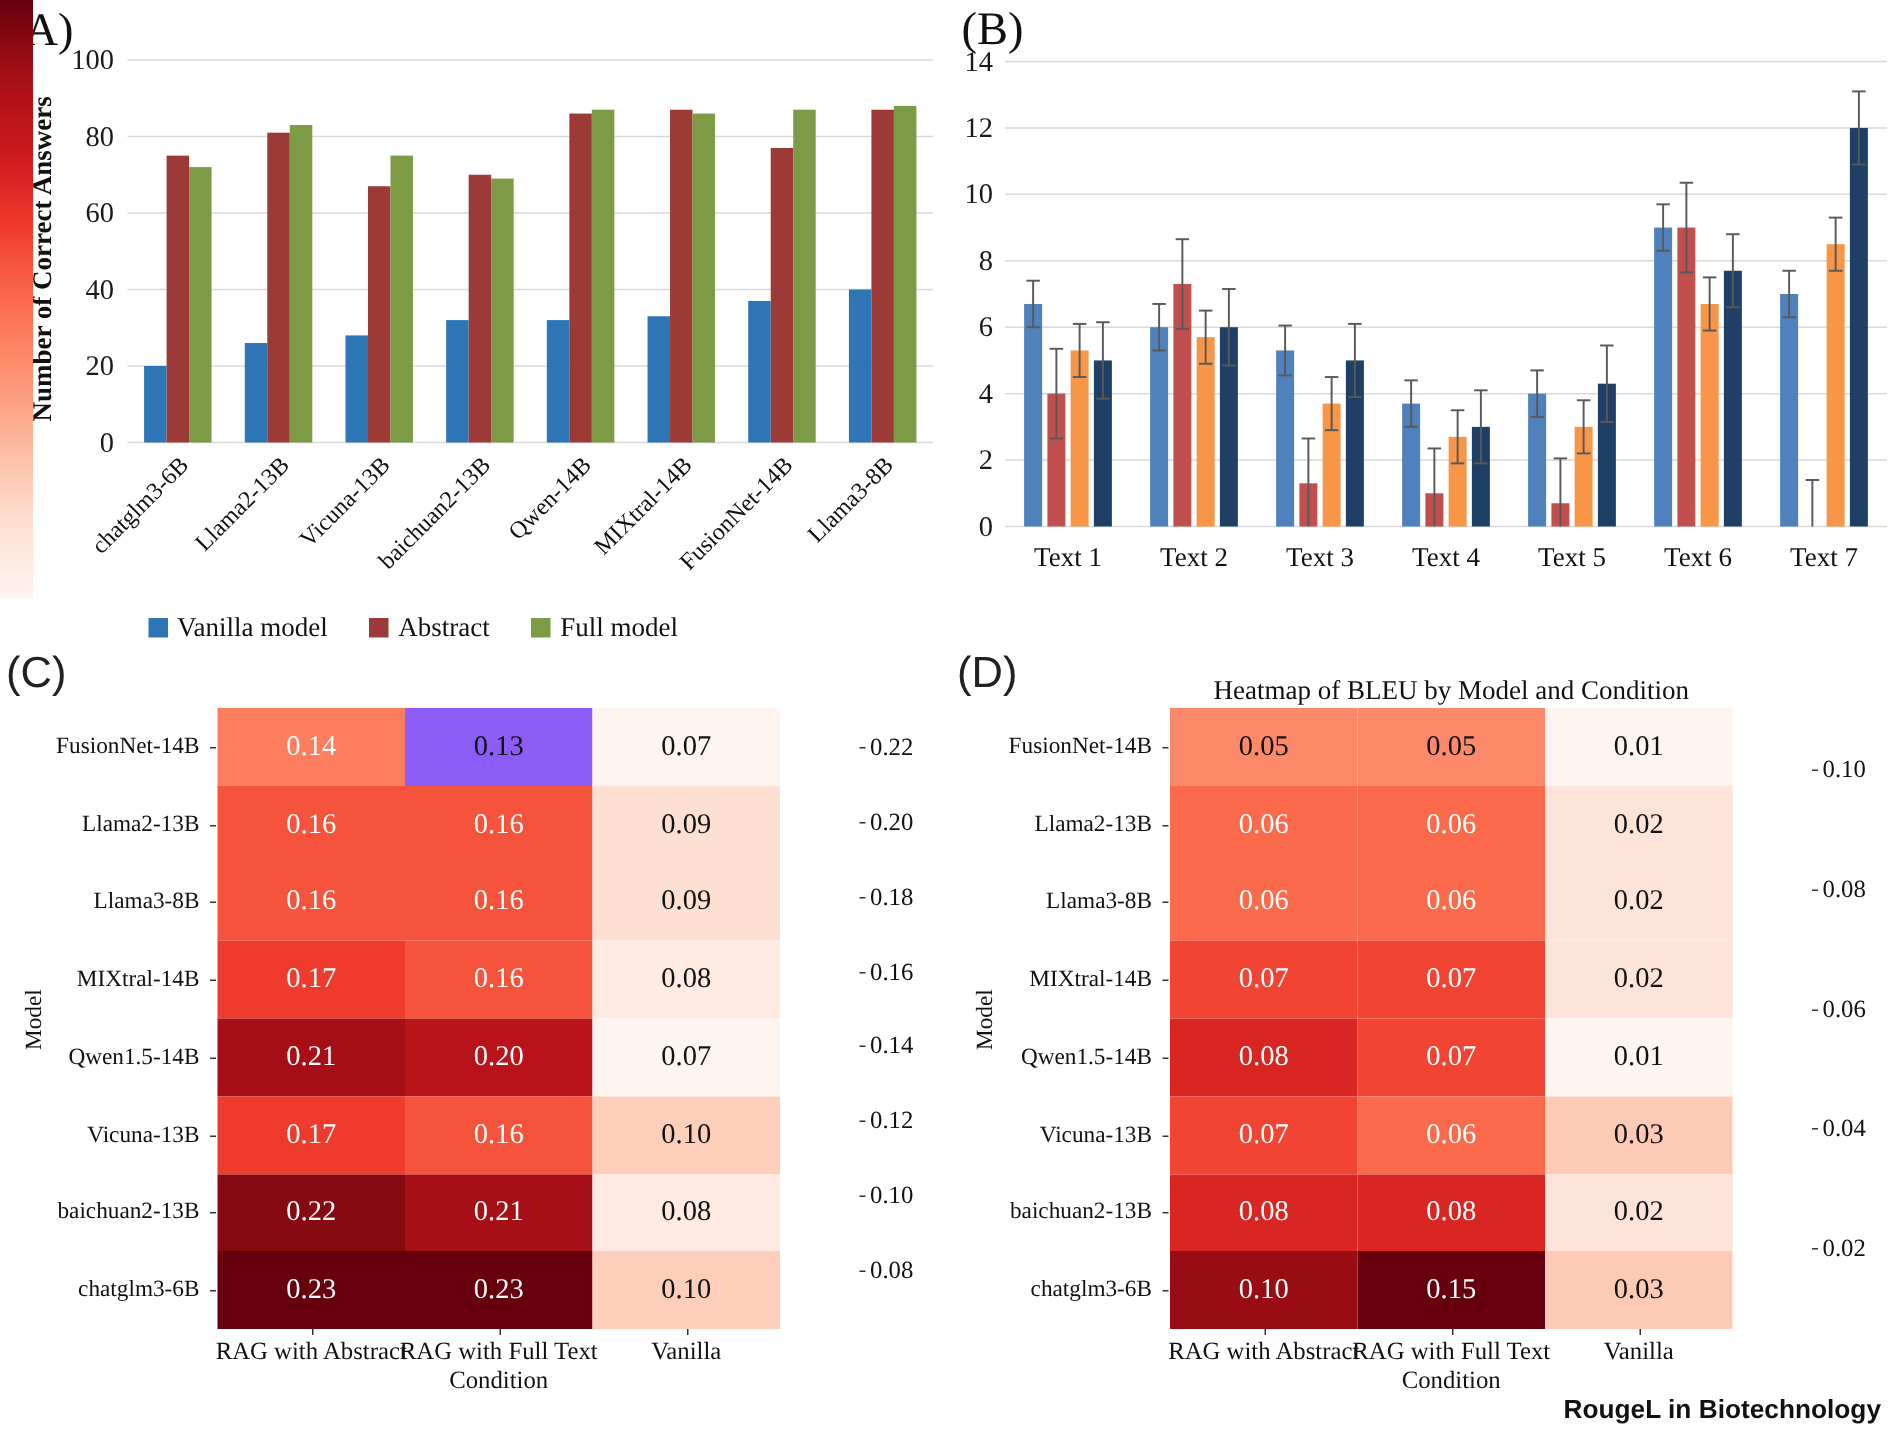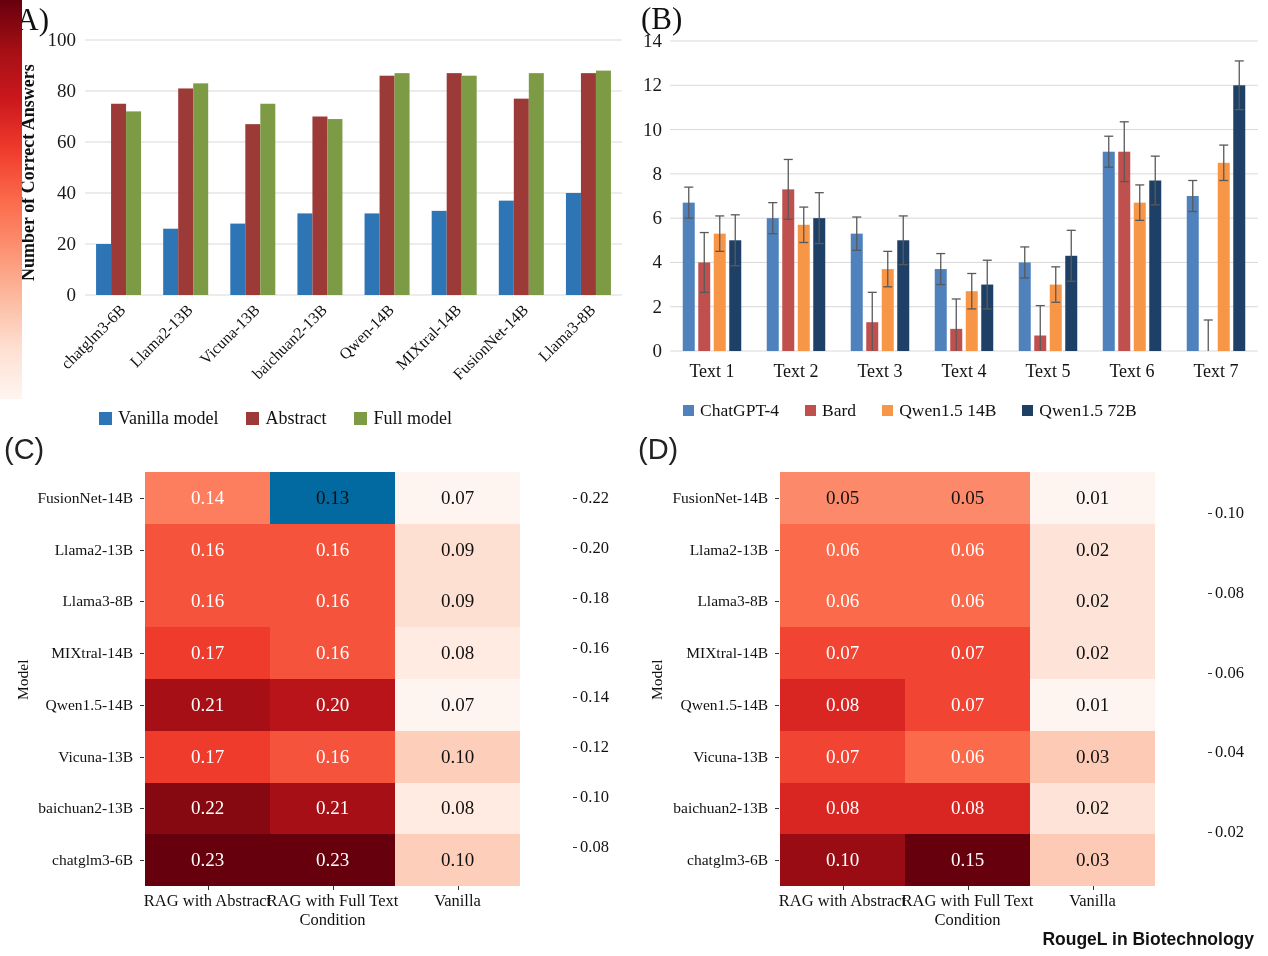--- a/index.html
+++ b/index.html
@@ -223,46 +223,28 @@
         <rect x="582.75" y="162.78571428571428" width="12" height="188.21428571428572" fill="#f79646"></rect>
         <line x1="588.75" y1="145.07142857142856" x2="588.75" y2="180.5" stroke="#595959" stroke-width="1.3"></line>
         <line x1="584.25" y1="145.07142857142856" x2="593.25" y2="145.07142857142856" stroke="#595959" stroke-width="1.3"></line>
         <line x1="584.25" y1="180.5" x2="593.25" y2="180.5" stroke="#595959" stroke-width="1.3"></line>
         <rect x="598.25" y="85.28571428571428" width="12" height="265.7142857142857" fill="#1f4066"></rect>
         <line x1="604.25" y1="60.928571428571445" x2="604.25" y2="109.64285714285714" stroke="#595959" stroke-width="1.3"></line>
         <line x1="599.75" y1="60.928571428571445" x2="608.75" y2="60.928571428571445" stroke="#595959" stroke-width="1.3"></line>
         <line x1="599.75" y1="109.64285714285714" x2="608.75" y2="109.64285714285714" stroke="#595959" stroke-width="1.3"></line>
         <text x="581" y="377" text-anchor="middle" font-size="18" fill="#111">Text 7</text>
       </svg>
-    <div id="legendB" class="legend legend-b" style="left:670px;top:397px;width:588px;height:26px;">
-        <span class="legend-item">
-          <span class="swatch" style="width: 11px; height: 11px; background: rgb(79, 129, 189);"></span>
-          <span>ChatGPT-4</span>
-        </span>
-        <span class="legend-item">
-          <span class="swatch" style="width: 11px; height: 11px; background: rgb(192, 80, 77);"></span>
-          <span>Bard</span>
-        </span>
-        <span class="legend-item">
-          <span class="swatch" style="width: 11px; height: 11px; background: rgb(247, 150, 70);"></span>
-          <span>Qwen1.5 14B</span>
-        </span>
-        <span class="legend-item">
-          <span class="swatch" style="width: 11px; height: 11px; background: rgb(31, 64, 102);"></span>
-          <span>Qwen1.5 72B</span>
-        </span>
-      </div>
   </div>
 
   <div class="layer" id="panelC">
     <span class="panel-label sans" style="left:4px;top:433px;">(C)</span>
     <div class="vlabel" style="left:14px;top:560px;height:240px;font-size:15.5px;">Model</div>
     <div class="hm-cond" style="left:145px;top:910px;width:375px;">Condition</div>
   <div class="hm-cell" style="left: 145px; top: 472px; width: 125px; height: 51.75px; background: rgb(252, 126, 94); color: rgb(255, 255, 255);">0.14</div>
-      <div class="hm-cell" style="left: 270px; top: 472px; width: 125px; height: 51.75px; background: #0369a1; color: rgb(17, 17, 17);">0.13</div>
+      <div class="hm-cell" style="left: 270px; top: 472px; width: 125px; height: 51.75px; background: #8b5cf6; color: rgb(17, 17, 17);">0.13</div>
       <div class="hm-cell" style="left: 395px; top: 472px; width: 125px; height: 51.75px; background: rgb(255, 245, 240); color: rgb(17, 17, 17);">0.07</div>
       <div class="hm-cell" style="left: 145px; top: 523.75px; width: 125px; height: 51.75px; background: rgb(245, 83, 59); color: rgb(255, 255, 255);">0.16</div>
       <div class="hm-cell" style="left: 270px; top: 523.75px; width: 125px; height: 51.75px; background: rgb(245, 83, 59); color: rgb(255, 255, 255);">0.16</div>
       <div class="hm-cell" style="left: 395px; top: 523.75px; width: 125px; height: 51.75px; background: rgb(254, 224, 210); color: rgb(17, 17, 17);">0.09</div>
       <div class="hm-cell" style="left: 145px; top: 575.5px; width: 125px; height: 51.75px; background: rgb(245, 83, 59); color: rgb(255, 255, 255);">0.16</div>
       <div class="hm-cell" style="left: 270px; top: 575.5px; width: 125px; height: 51.75px; background: rgb(245, 83, 59); color: rgb(255, 255, 255);">0.16</div>
       <div class="hm-cell" style="left: 395px; top: 575.5px; width: 125px; height: 51.75px; background: rgb(254, 224, 210); color: rgb(17, 17, 17);">0.09</div>
       <div class="hm-cell" style="left: 145px; top: 627.25px; width: 125px; height: 51.75px; background: rgb(239, 59, 44); color: rgb(255, 255, 255);">0.17</div>
       <div class="hm-cell" style="left: 270px; top: 627.25px; width: 125px; height: 51.75px; background: rgb(245, 83, 59); color: rgb(255, 255, 255);">0.16</div>
       <div class="hm-cell" style="left: 395px; top: 627.25px; width: 125px; height: 51.75px; background: rgb(255, 235, 225); color: rgb(17, 17, 17);">0.08</div>
@@ -314,20 +296,21 @@
       <div class="tickmark" style="left: 573px; top: 747.312px; width: 4px; height: 1px;"></div>
       <div class="hm-cbtick" style="left: 580px; top: 737.312px; text-align: center;">0.12</div>
       <div class="tickmark" style="left: 573px; top: 797.188px; width: 4px; height: 1px;"></div>
       <div class="hm-cbtick" style="left: 580px; top: 787.188px;">0.10</div>
       <div class="tickmark" style="left: 573px; top: 847.062px; width: 4px; height: 1px;"></div>
       <div class="hm-cbtick" style="left: 580px; top: 837.062px;">0.08</div>
     </div>
 
   <div class="layer" id="panelD">
     <span class="panel-label sans" style="left:638px;top:433px;">(D)</span>
+    <div class="hm-title" style="left:780px;top:450px;width:375px;">Heatmap of BLEU by Model and Condition</div>
     <div class="vlabel" style="left:648px;top:560px;height:240px;font-size:15.5px;">Model</div>
     <div class="hm-cond" style="left:780px;top:910px;width:375px;">Condition</div>
   <div class="hm-cell" style="left: 780px; top: 472px; width: 125px; height: 51.75px; background: rgb(252, 138, 106); color: rgb(17, 17, 17);">0.05</div>
       <div class="hm-cell" style="left: 905px; top: 472px; width: 125px; height: 51.75px; background: rgb(252, 138, 106); color: rgb(17, 17, 17);">0.05</div>
       <div class="hm-cell" style="left: 1030px; top: 472px; width: 125px; height: 51.75px; background: rgb(255, 245, 240); color: rgb(17, 17, 17);">0.01</div>
       <div class="hm-cell" style="left: 780px; top: 523.75px; width: 125px; height: 51.75px; background: rgb(251, 106, 74); color: rgb(255, 255, 255);">0.06</div>
       <div class="hm-cell" style="left: 905px; top: 523.75px; width: 125px; height: 51.75px; background: rgb(251, 106, 74); color: rgb(255, 255, 255);">0.06</div>
       <div class="hm-cell" style="left: 1030px; top: 523.75px; width: 125px; height: 51.75px; background: rgb(254, 228, 216); color: rgb(17, 17, 17);">0.02</div>
       <div class="hm-cell" style="left: 780px; top: 575.5px; width: 125px; height: 51.75px; background: rgb(251, 106, 74); color: rgb(255, 255, 255);">0.06</div>
       <div class="hm-cell" style="left: 905px; top: 575.5px; width: 125px; height: 51.75px; background: rgb(251, 106, 74); color: rgb(255, 255, 255);">0.06</div>

